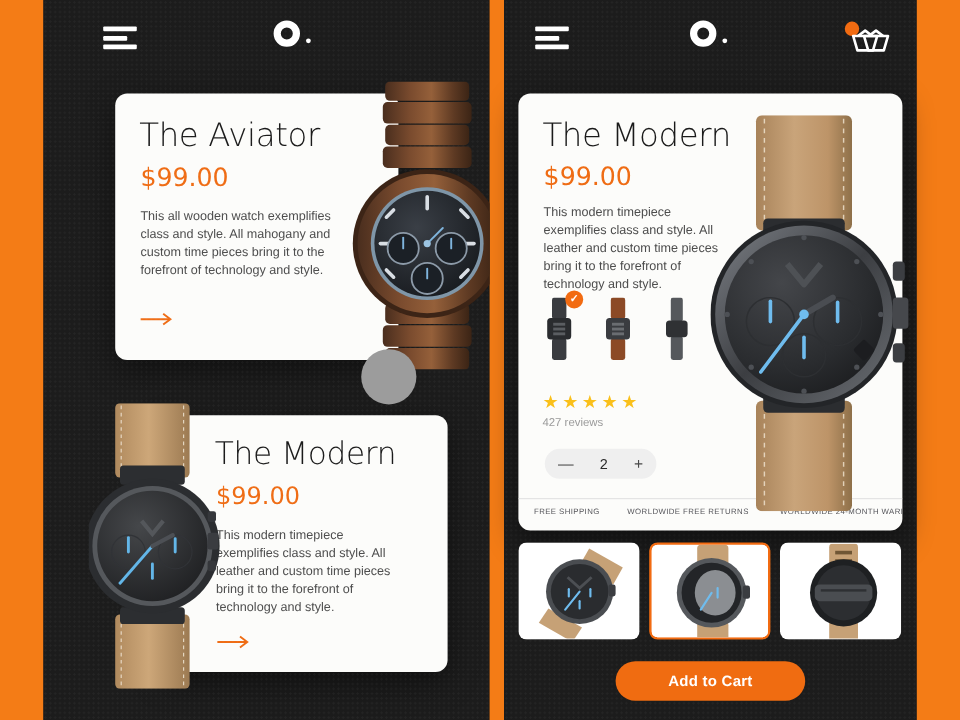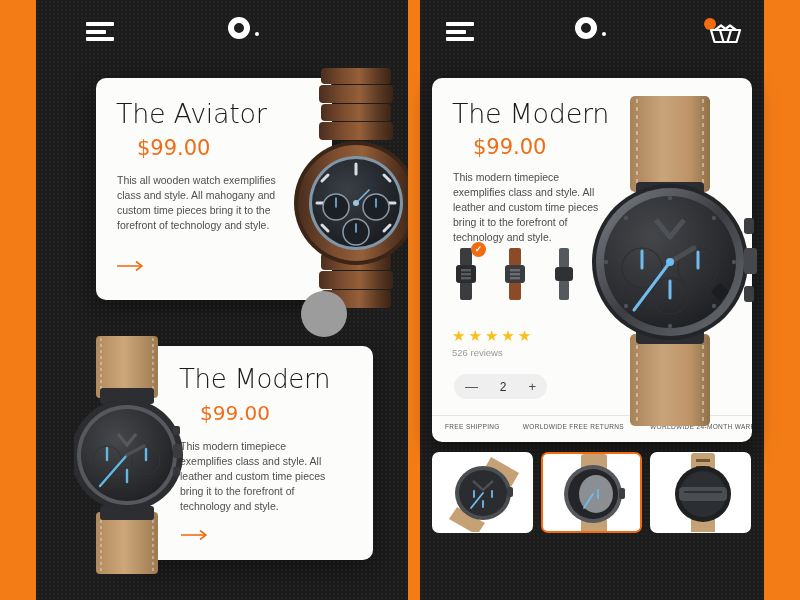--- a/index.html
+++ b/index.html
@@ -40,21 +40,21 @@
   .cart .basket{position:absolute;left:4px;top:6px;width:26px;height:20px;}
   .cart .basket svg{display:block;}
   .cart .badge{position:absolute;left:0px;top:0px;width:12px;height:12px;border-radius:50%;background:#F26B11;}
 
   
   .card{position:absolute;background:#FCFCFA;border-radius:10px;
         box-shadow:0 8px 26px rgba(0,0,0,.45);}
 
   
   .title{font-family:"DejaVu Sans", sans-serif;font-weight:300;color:#1A1A1A;letter-spacing:-.3px;}
-  .price{font-family:"DejaVu Sans", sans-serif;font-weight:400;color:#EF6C14;margin-left:20px;}
+  .price{font-family:"DejaVu Sans", sans-serif;font-weight:400;color:#EF6C14;}
   .desc{color:#4D4D4D;line-height:1.42;}
   .arrow{display:block;cursor:pointer;}
 
   
   #card-aviator{left:60px;top:78px;width:236px;height:222px;}
   #card-aviator .title{position:absolute;left:20px;top:20px;font-size:27px;}
   #card-aviator .price{position:absolute;left:21px;top:58px;font-size:21px;}
   #card-aviator .desc{position:absolute;left:21px;top:95px;width:160px;font-size:10.5px;}
   #card-aviator .arrow{position:absolute;left:21px;top:182px;}
 
@@ -319,21 +319,21 @@
         <svg width="26" height="52" viewBox="0 0 26 52">
           <rect x="8" y="0" width="10" height="20" rx="2" fill="#55585C"></rect>
           <rect x="8" y="32" width="10" height="20" rx="2" fill="#55585C"></rect>
           <rect x="4" y="19" width="18" height="14" rx="3" fill="#2F3134"></rect>
         </svg>
       </div>
     </div>
 
     <div class="rating">
       <div class="stars">★★★★★</div>
-      <div class="reviews">526 reviews</div>
+      <div class="reviews">427 reviews</div>
     </div>
 
     <div class="stepper">
       <span>—</span>
       <span class="qty">2</span>
       <span>+</span>
     </div>
 
     <div class="divider"></div>
     <div class="ship">
@@ -449,14 +449,15 @@
             <rect x="45" y="20" width="14" height="3"></rect>
           </g>
         <ellipse cx="52" cy="41" rx="28" ry="28" fill="#1E2022"></ellipse>
         <ellipse cx="52" cy="41" rx="23" ry="23" fill="#2C2E31"></ellipse>
         <rect x="28" y="34" width="48" height="14" rx="4" fill="#4A4D51"></rect>
         <rect x="33" y="38" width="38" height="2" fill="#2E3033"></rect>
       </svg>
     </div>
   </div>
 
+  <button id="add-to-cart">Add to Cart</button>
 
 </div>
 
 </body></html>

